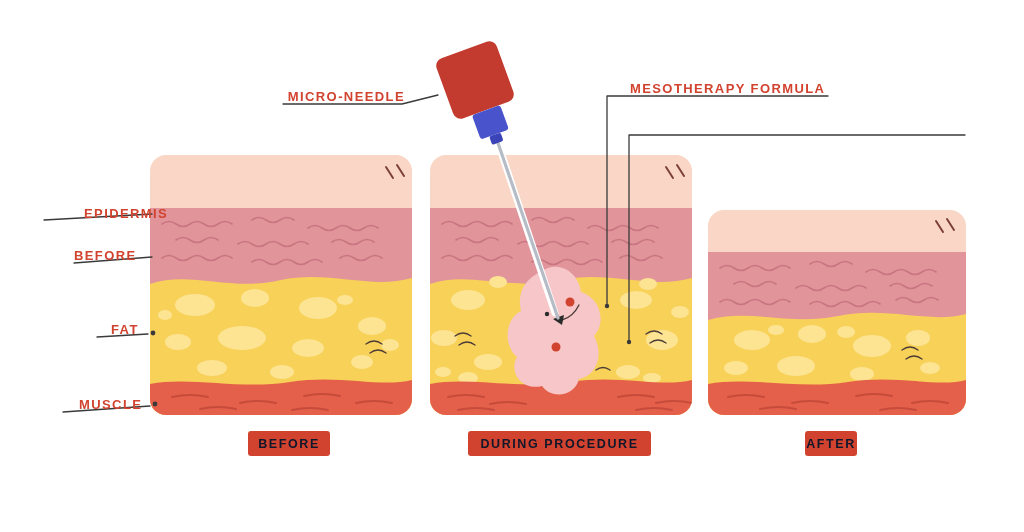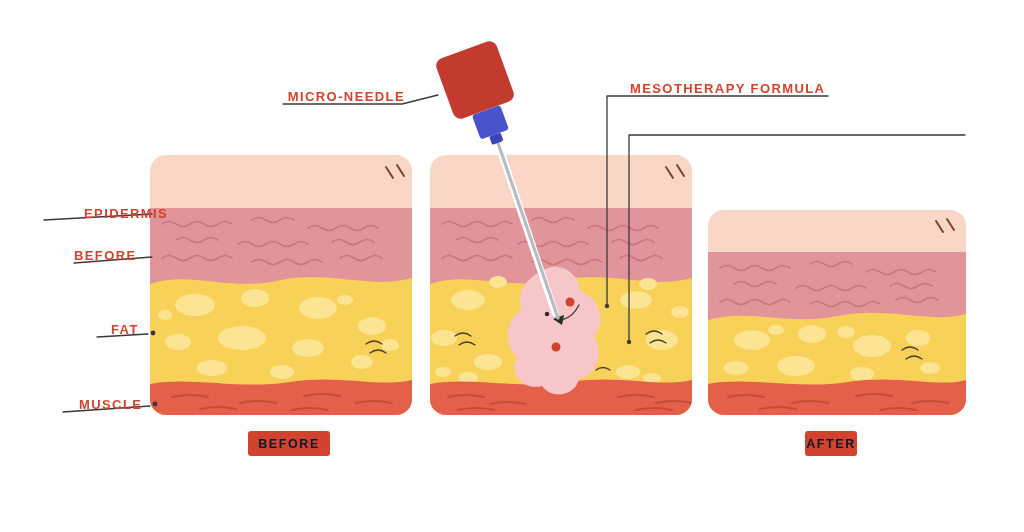--- a/index.html
+++ b/index.html
@@ -227,15 +227,16 @@
 
   <div class="lbl" style="left:44px;  top:206px;padding-left:40px;">EPIDERMIS</div>
   <div class="lbl" style="left:74px;  top:248px;">BEFORE</div>
   <div class="lbl" style="left:111px;  top:322px;">FAT</div>
   <div class="lbl" style="left:79px;  top:397px;">MUSCLE</div>
 
   <div class="lbl" style="right:619px; top:89px; text-align:right;margin-left:24px;">MICRO-NEEDLE</div>
   <div class="lbl" style="left:630px; top:81px;">MESOTHERAPY FORMULA</div>
 
   <div class="stage-btn" style="left:248px; top:431px; width:82px;">BEFORE</div>
+  <div class="stage-btn" style="left:468px; top:431px; width:183px;">DURING PROCEDURE</div>
   <div class="stage-btn" style="left:805px; top:431px; width:52px;">AFTER</div>
 
 </div>
 
 </body></html>

